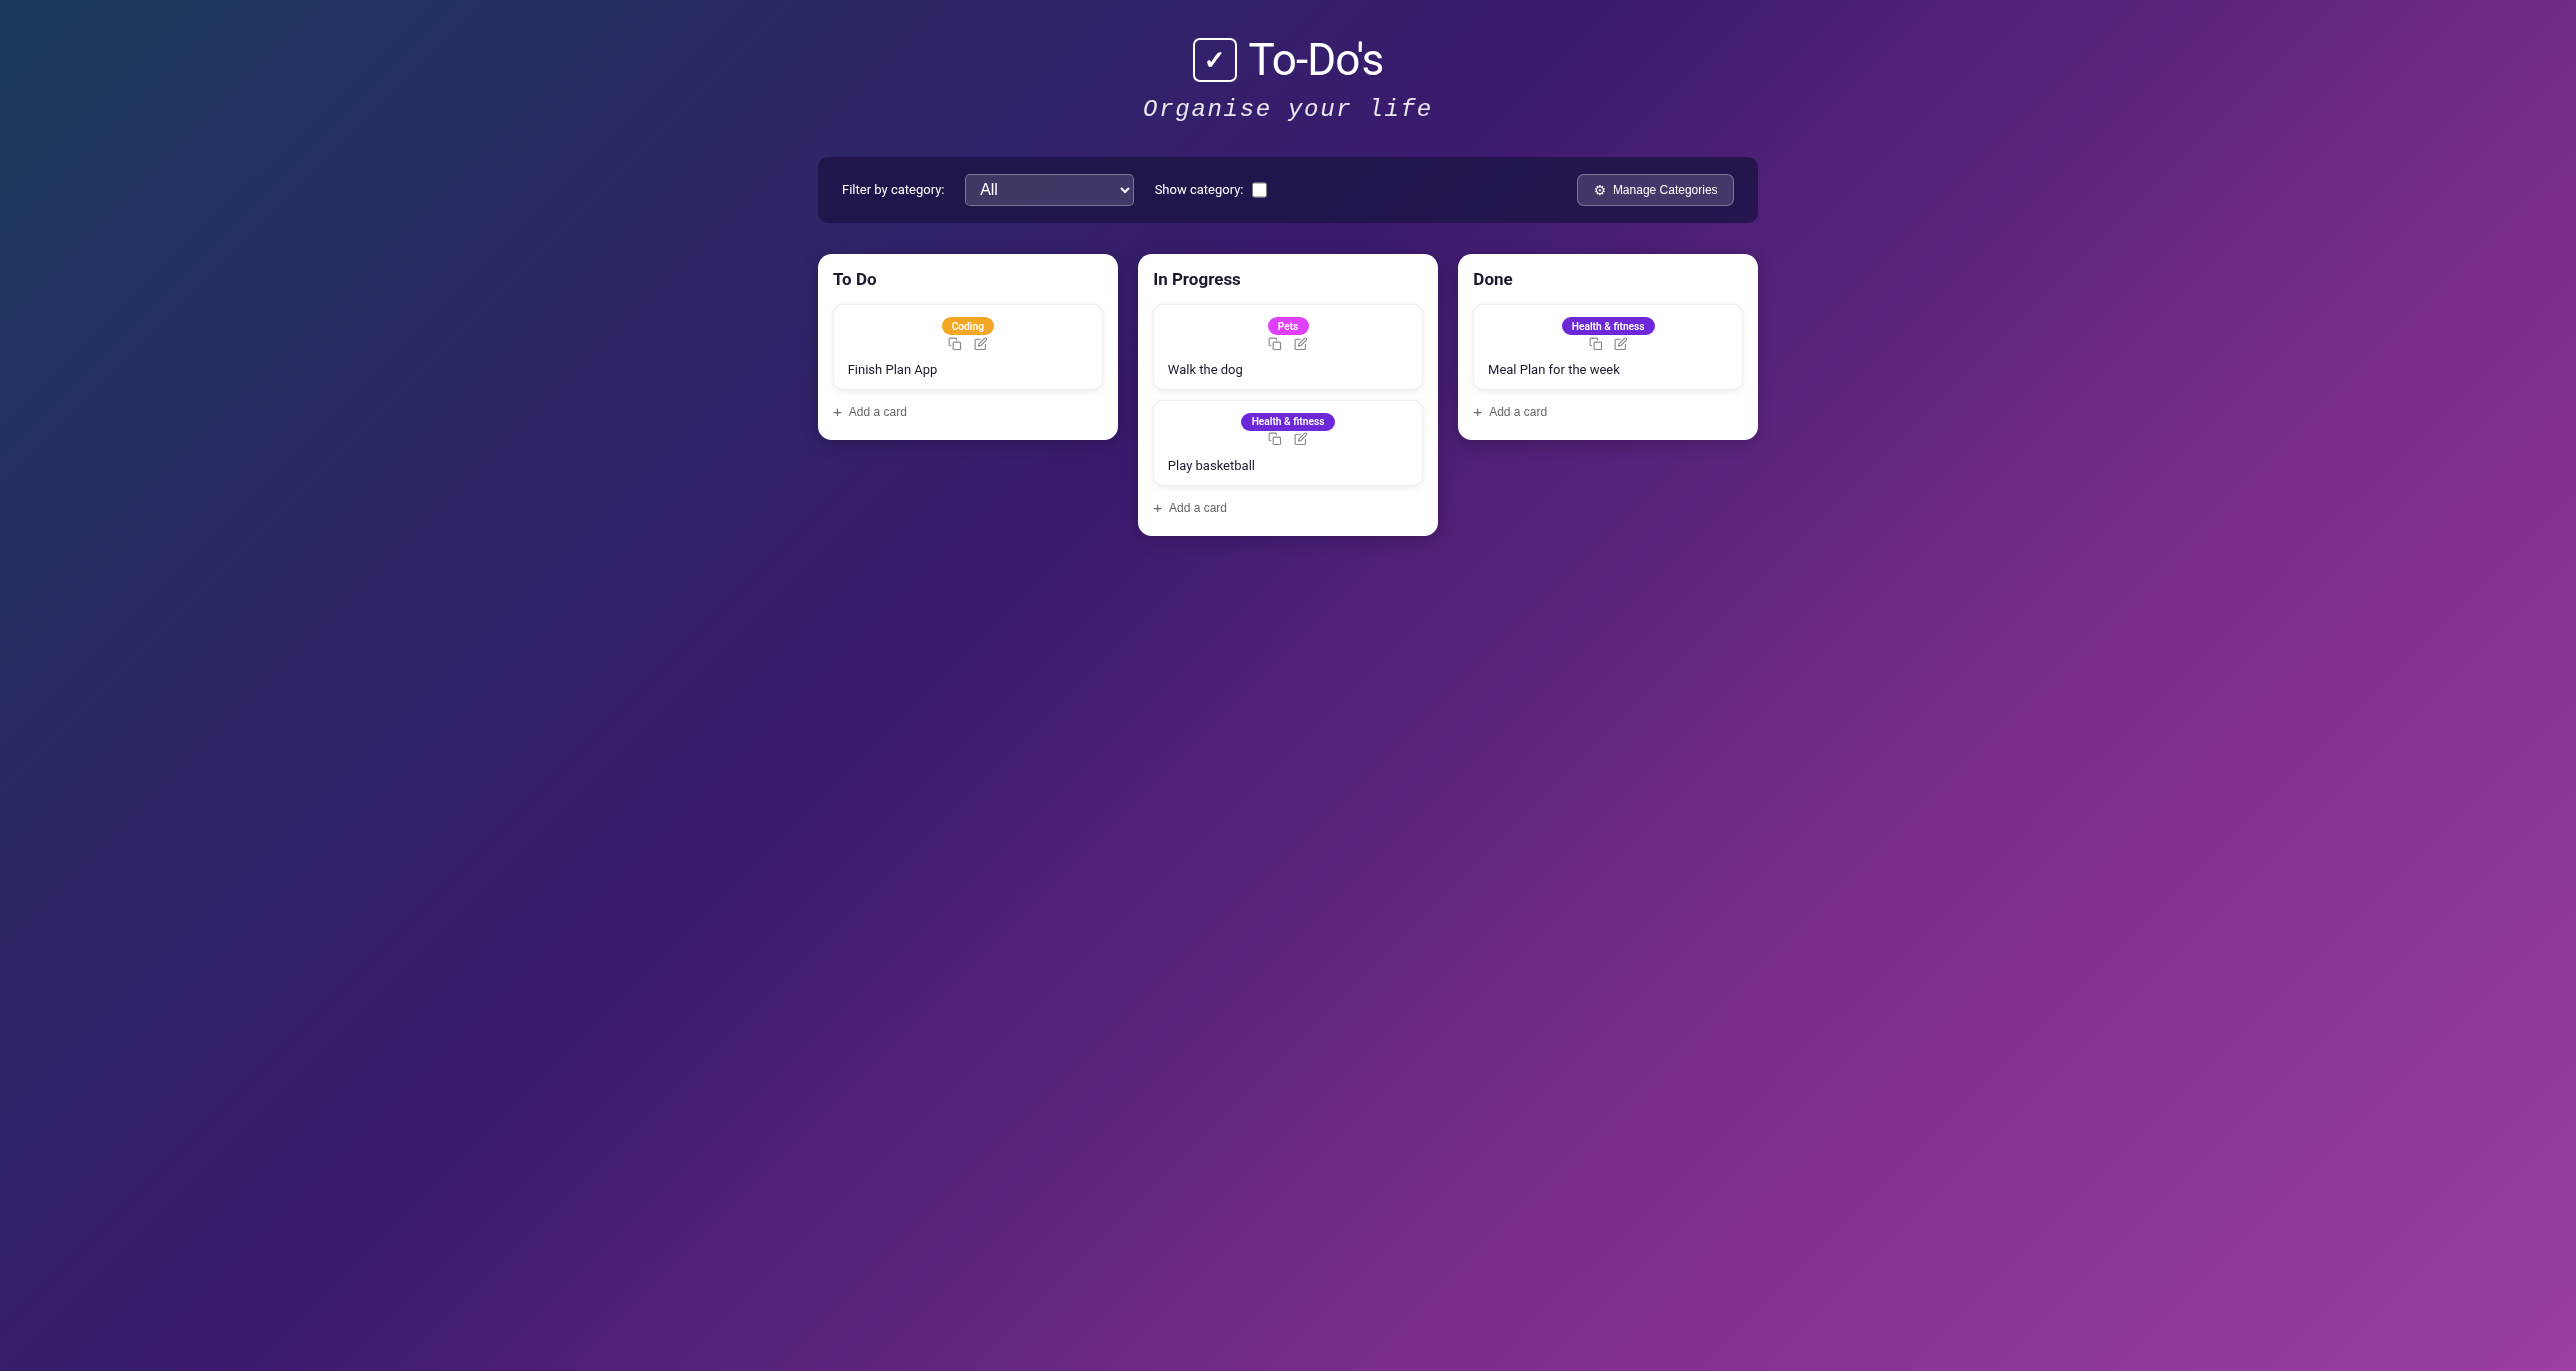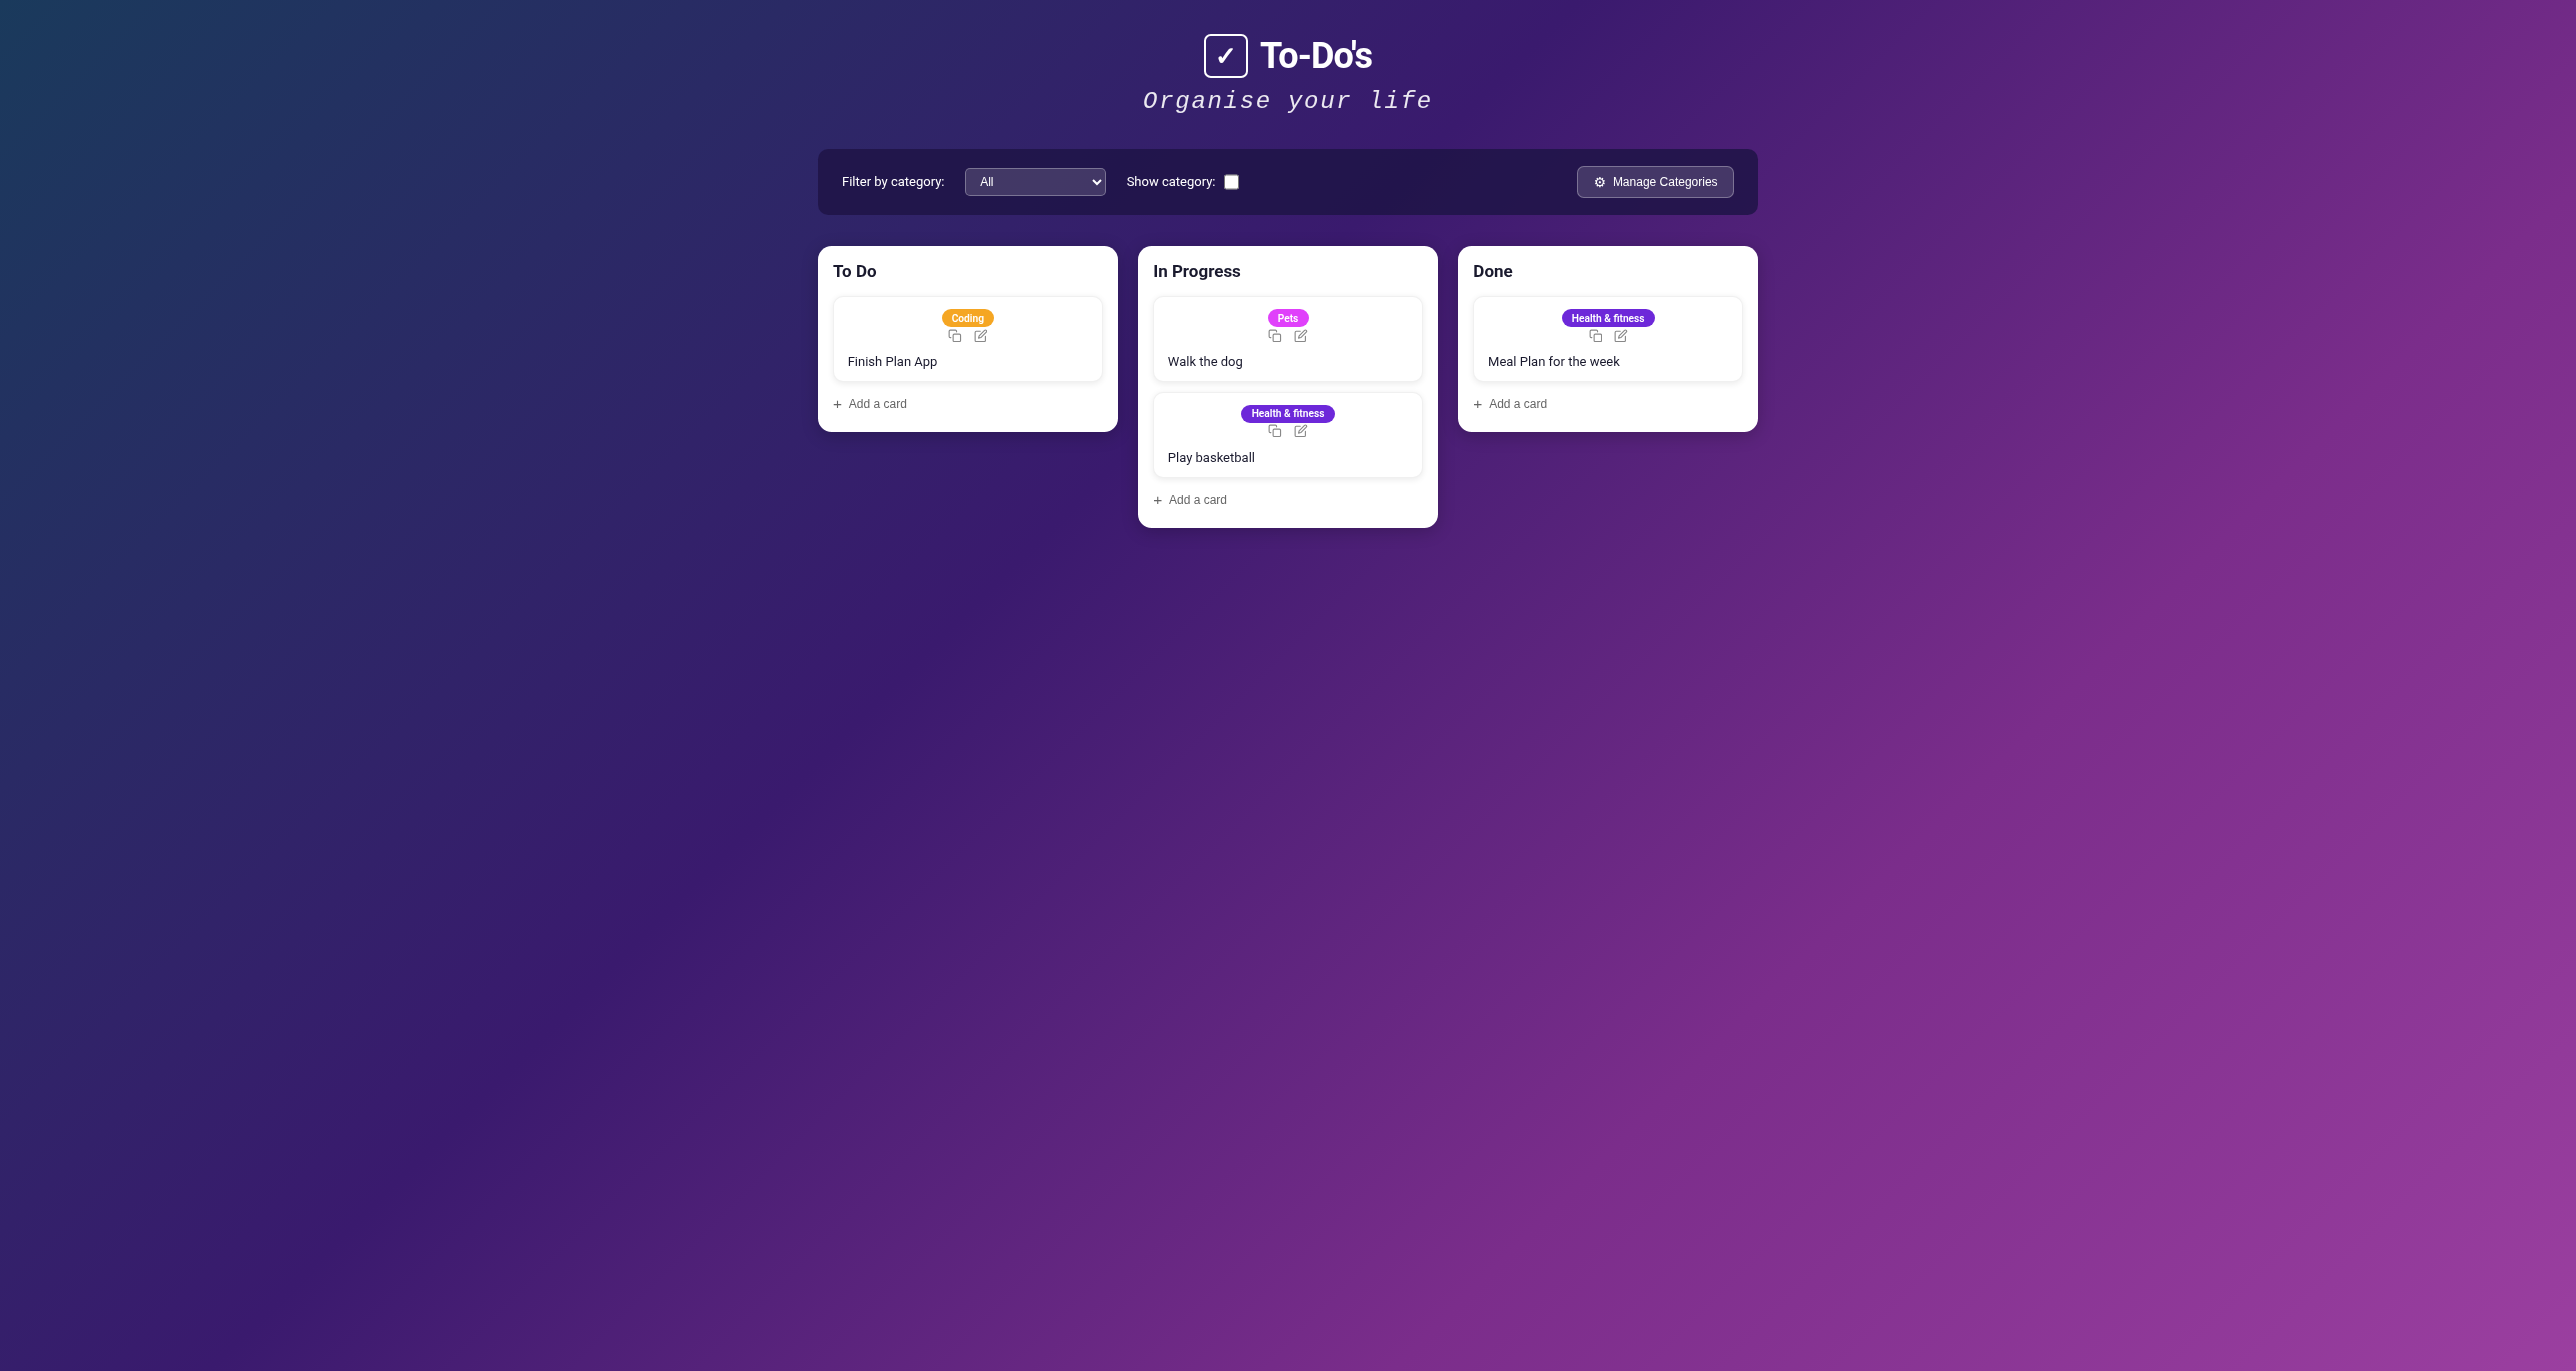--- a/index.html
+++ b/index.html
@@ -43,22 +43,22 @@
     }
 
     .checkbox-icon::after {
       content: '✓';
       color: white;
       font-size: 26px;
       font-weight: bold;
     }
 
     .title-text {
-      font-size: 36px;
-      font-weight: 700;
+      font-size: 44px;
+      font-weight: 400;
       color: white;
       letter-spacing: -0.9px;
     }
 
     .subtitle {
       font-size: 24px;
       color: rgba(255,255,255,0.9);
       font-style: italic;
       font-family: 'Courier New', cursive;
       letter-spacing: 1.7px;
@@ -85,21 +85,21 @@
       color: white;
       font-size: 13px;
     }
 
     .filter-select {
       background: rgba(255,255,255,0.15);
       border: 0.9px solid rgba(255,255,255,0.3);
       color: white;
       padding: 5.1px 24px 5.1px 10.2px;
       border-radius: 5.1px;
-      font-size: 12px;
+      font-size: 16px;
       cursor: pointer;
       appearance: auto;
     }
 
     .filter-select option {
       background: #3a1a6e;
       color: white;
     }
 
     .show-archived {

